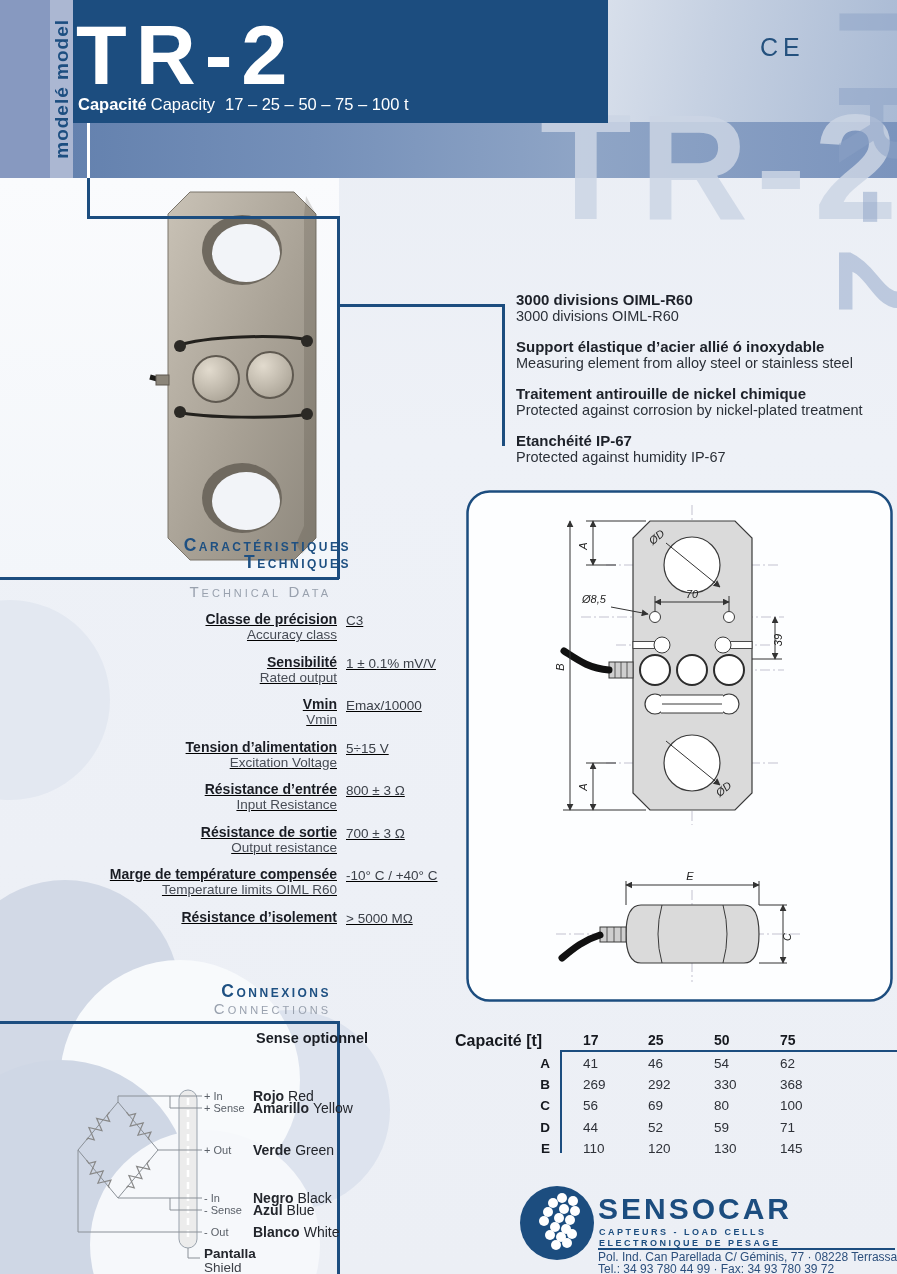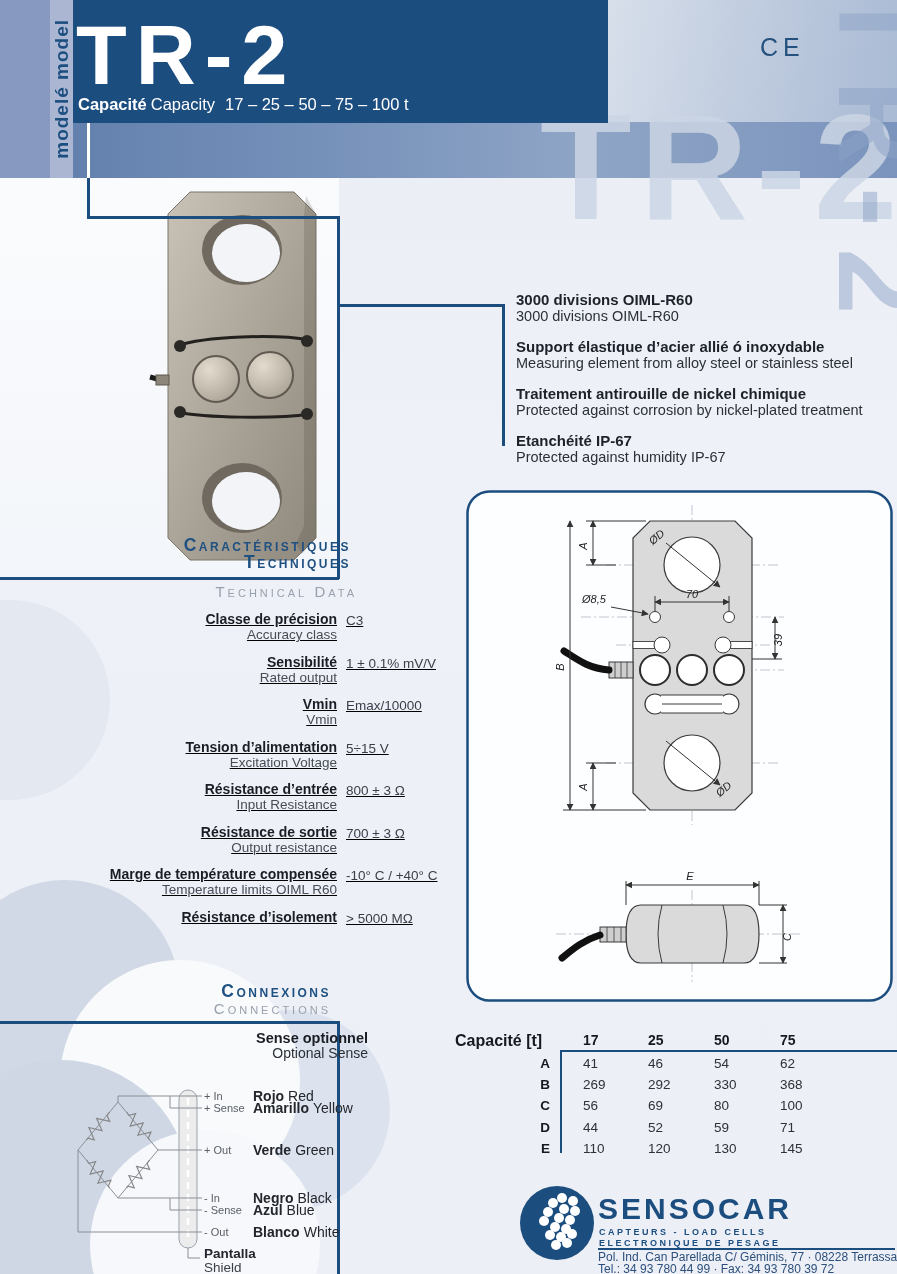--- a/index.html
+++ b/index.html
@@ -171,21 +171,21 @@
     <div class="feat">
       <span class="fr">Etanchéité IP-67</span>
       <span class="en">Protected against humidity IP-67</span>
     </div>
   </div>
 
   <div class="abs sec-fr" style="left:4px;top:537px;margin-left:16px;">
     <div>Caractéristiques</div>
     <div>Techniques</div>
   </div>
-  <div class="abs sec-en" style="left:0;top:584px;margin-left:26px;">Technical Data</div>
+  <div class="abs sec-en" style="left:0;top:584px;">Technical Data</div>
 
   <div class="abs tech">
     <div class="trow">
       <div class="lbl">
           <span class="fr">Classe de précision</span>
           <span class="en">Accuracy class</span>
         </div>
       <div class="val">C3</div>
     </div>
     <div class="trow">
@@ -235,21 +235,20 @@
           <span class="fr">Résistance d’isolement</span>
         </div>
       <div class="val">&gt; 5000 MΩ</div>
     </div>
   </div>
 
   <div class="abs sec-fr" style="left:0;top:983px;">Connexions</div>
   <div class="abs sec-en" style="left:0;top:1001px;">Connections</div>
   <div class="abs sense">
     <span class="fr">Sense optionnel</span>
-    <span class="en">Optional Sense</span>
   </div>
 
   <svg class="abs diagram-svg" width="175" height="192" viewBox="0 0 175 192">
     <defs>
       <polyline id="res" points="-18,0 -14,0 -11,-6 -5,6 1,-6 7,6 13,-6 16,0 18,0" fill="none" stroke="#888" stroke-width="1.2"></polyline>
     </defs>
     <rect x="139" y="8" width="18" height="158" rx="9" fill="#ececec" stroke="#9aa3ad" stroke-width="1"></rect>
     <line x1="148" y1="16" x2="148" y2="158" stroke="#ffffff" stroke-width="2.5" stroke-dasharray="7 5"></line>
     <g stroke="#8a9097" stroke-width="1" fill="none">
       <line x1="78" y1="20" x2="38" y2="68"></line>

